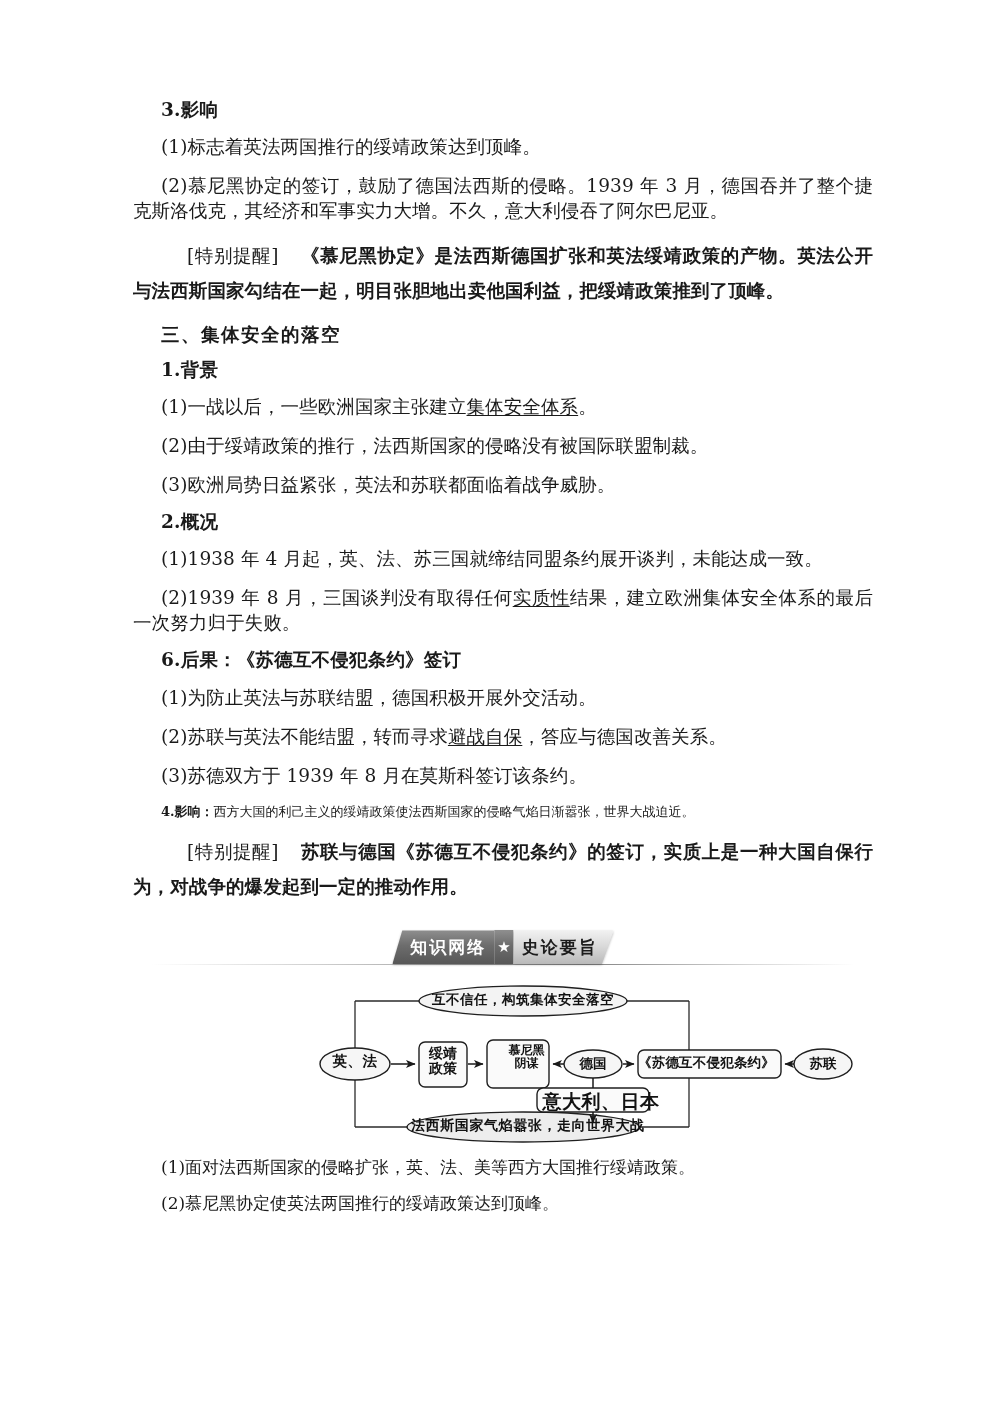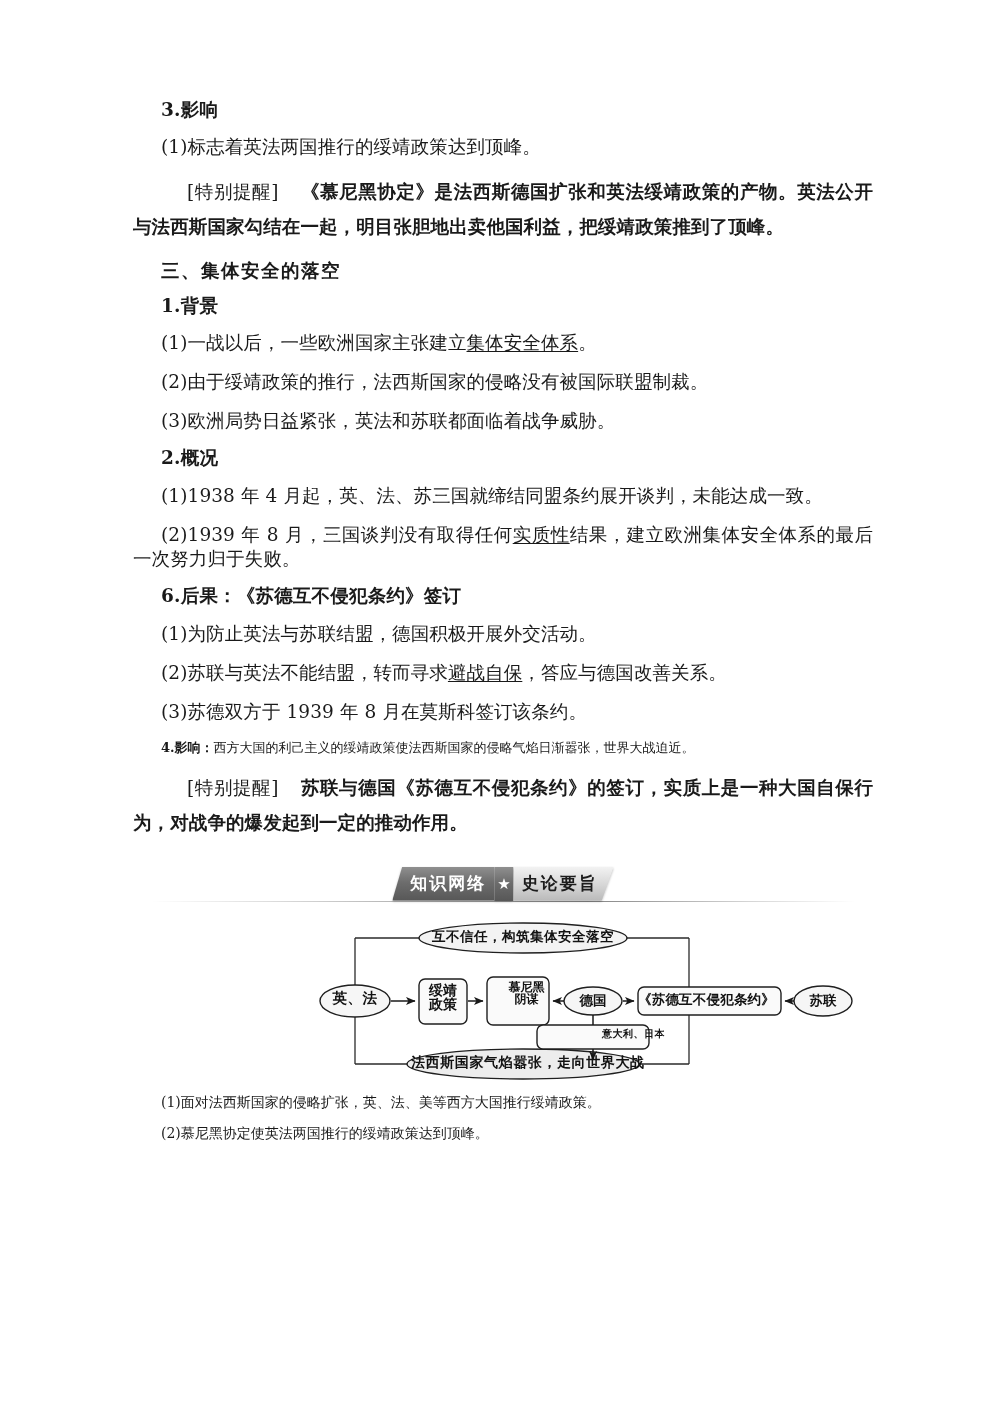--- a/index.html
+++ b/index.html
@@ -153,21 +153,21 @@
     font-family: "DejaVu Sans", "Liberation Sans", sans-serif;
     font-weight: bold;
     color: #121212;
     white-space: nowrap;
     text-align: center;
     line-height: 1.05;
   }
 
   
   .p-final {
-    font-size: 14px;
+    font-size: 17px;
     line-height: 1.35;
     margin: 0 0 13px 0;
     padding-left: 28px;
     text-align: justify;
   }
   .p-final3 {
     font-size: 18.5px;
     line-height: 1.45;
     margin: 12px 0 0 0;
     padding-left: 0;
@@ -179,20 +179,21 @@
 </style>
 </head>
 <body>
 
 <div class="page">
   <div class="content">
 
     <div class="h-bold">3.影响</div>
 
     <div class="p-item">(1)标志着英法两国推行的绥靖政策达到顶峰。</div>
+    <div class="p-item wrap">(2)慕尼黑协定的签订，鼓励了德国法西斯的侵略。1939 年 3 月，德国吞并了整个捷克斯洛伐克，其经济和军事实力大增。不久，意大利侵吞了阿尔巴尼亚。</div>
 
     <div class="p-tip"><span class="tipmark">[特别提醒]</span><span class="gap"></span><span>《慕尼黑协定》是法西斯德国扩张和英法绥靖政策的产物。英法公开与法西斯国家勾结在一起，明目张胆地出卖他国利益，把绥靖政策推到了顶峰。</span></div>
 
     <div class="h-sec">三、集体安全的落空</div>
 
     <div class="h-bold">1.背景</div>
     <div class="p-item"><span>(1)一战以后，一些欧洲国家主张建立</span><u>集体安全体系</u><span>。</span></div>
     <div class="p-item">(2)由于绥靖政策的推行，法西斯国家的侵略没有被国际联盟制裁。</div>
     <div class="p-item">(3)欧洲局势日益紧张，英法和苏联都面临着战争威胁。</div>
 
@@ -270,21 +271,21 @@
           <div>绥靖</div>
           <div>政策</div>
         </div>
       <div class="dtext" style="left:354px;top:60px;width:79px;font-size:12px;">
           <div>慕尼黑</div>
           <div>阴谋</div>
         </div>
       <div class="dtext" style="left:432px;top:72px;width:56px;font-size:13.5px;">德国</div>
       <div class="dtext" style="left:505px;top:71px;width:121px;font-size:13.5px;letter-spacing:0.2px;">《苏德互不侵犯条约》</div>
       <div class="dtext" style="left:662px;top:72px;width:56px;font-size:13.5px;">苏联</div>
-      <div class="dtext" style="left:404px;top:108px;width:128px;font-size:10px;letter-spacing:0.5px;text-align:right;">意大利、日本</div>
+      <div class="dtext" style="left:404px;top:108px;width:128px;font-size:19px;letter-spacing:0.5px;">意大利、日本</div>
       <div class="dtext" style="left:278px;top:134px;width:224px;font-size:14px;letter-spacing:0.6px;">法西斯国家气焰嚣张，走向世界大战</div>
     </div>
 
     <div class="p-final">(1)面对法西斯国家的侵略扩张，英、法、美等西方大国推行绥靖政策。</div>
     <div class="p-final">(2)慕尼黑协定使英法两国推行的绥靖政策达到顶峰。</div>
 
   </div>
 </div>
 
 </body></html>

